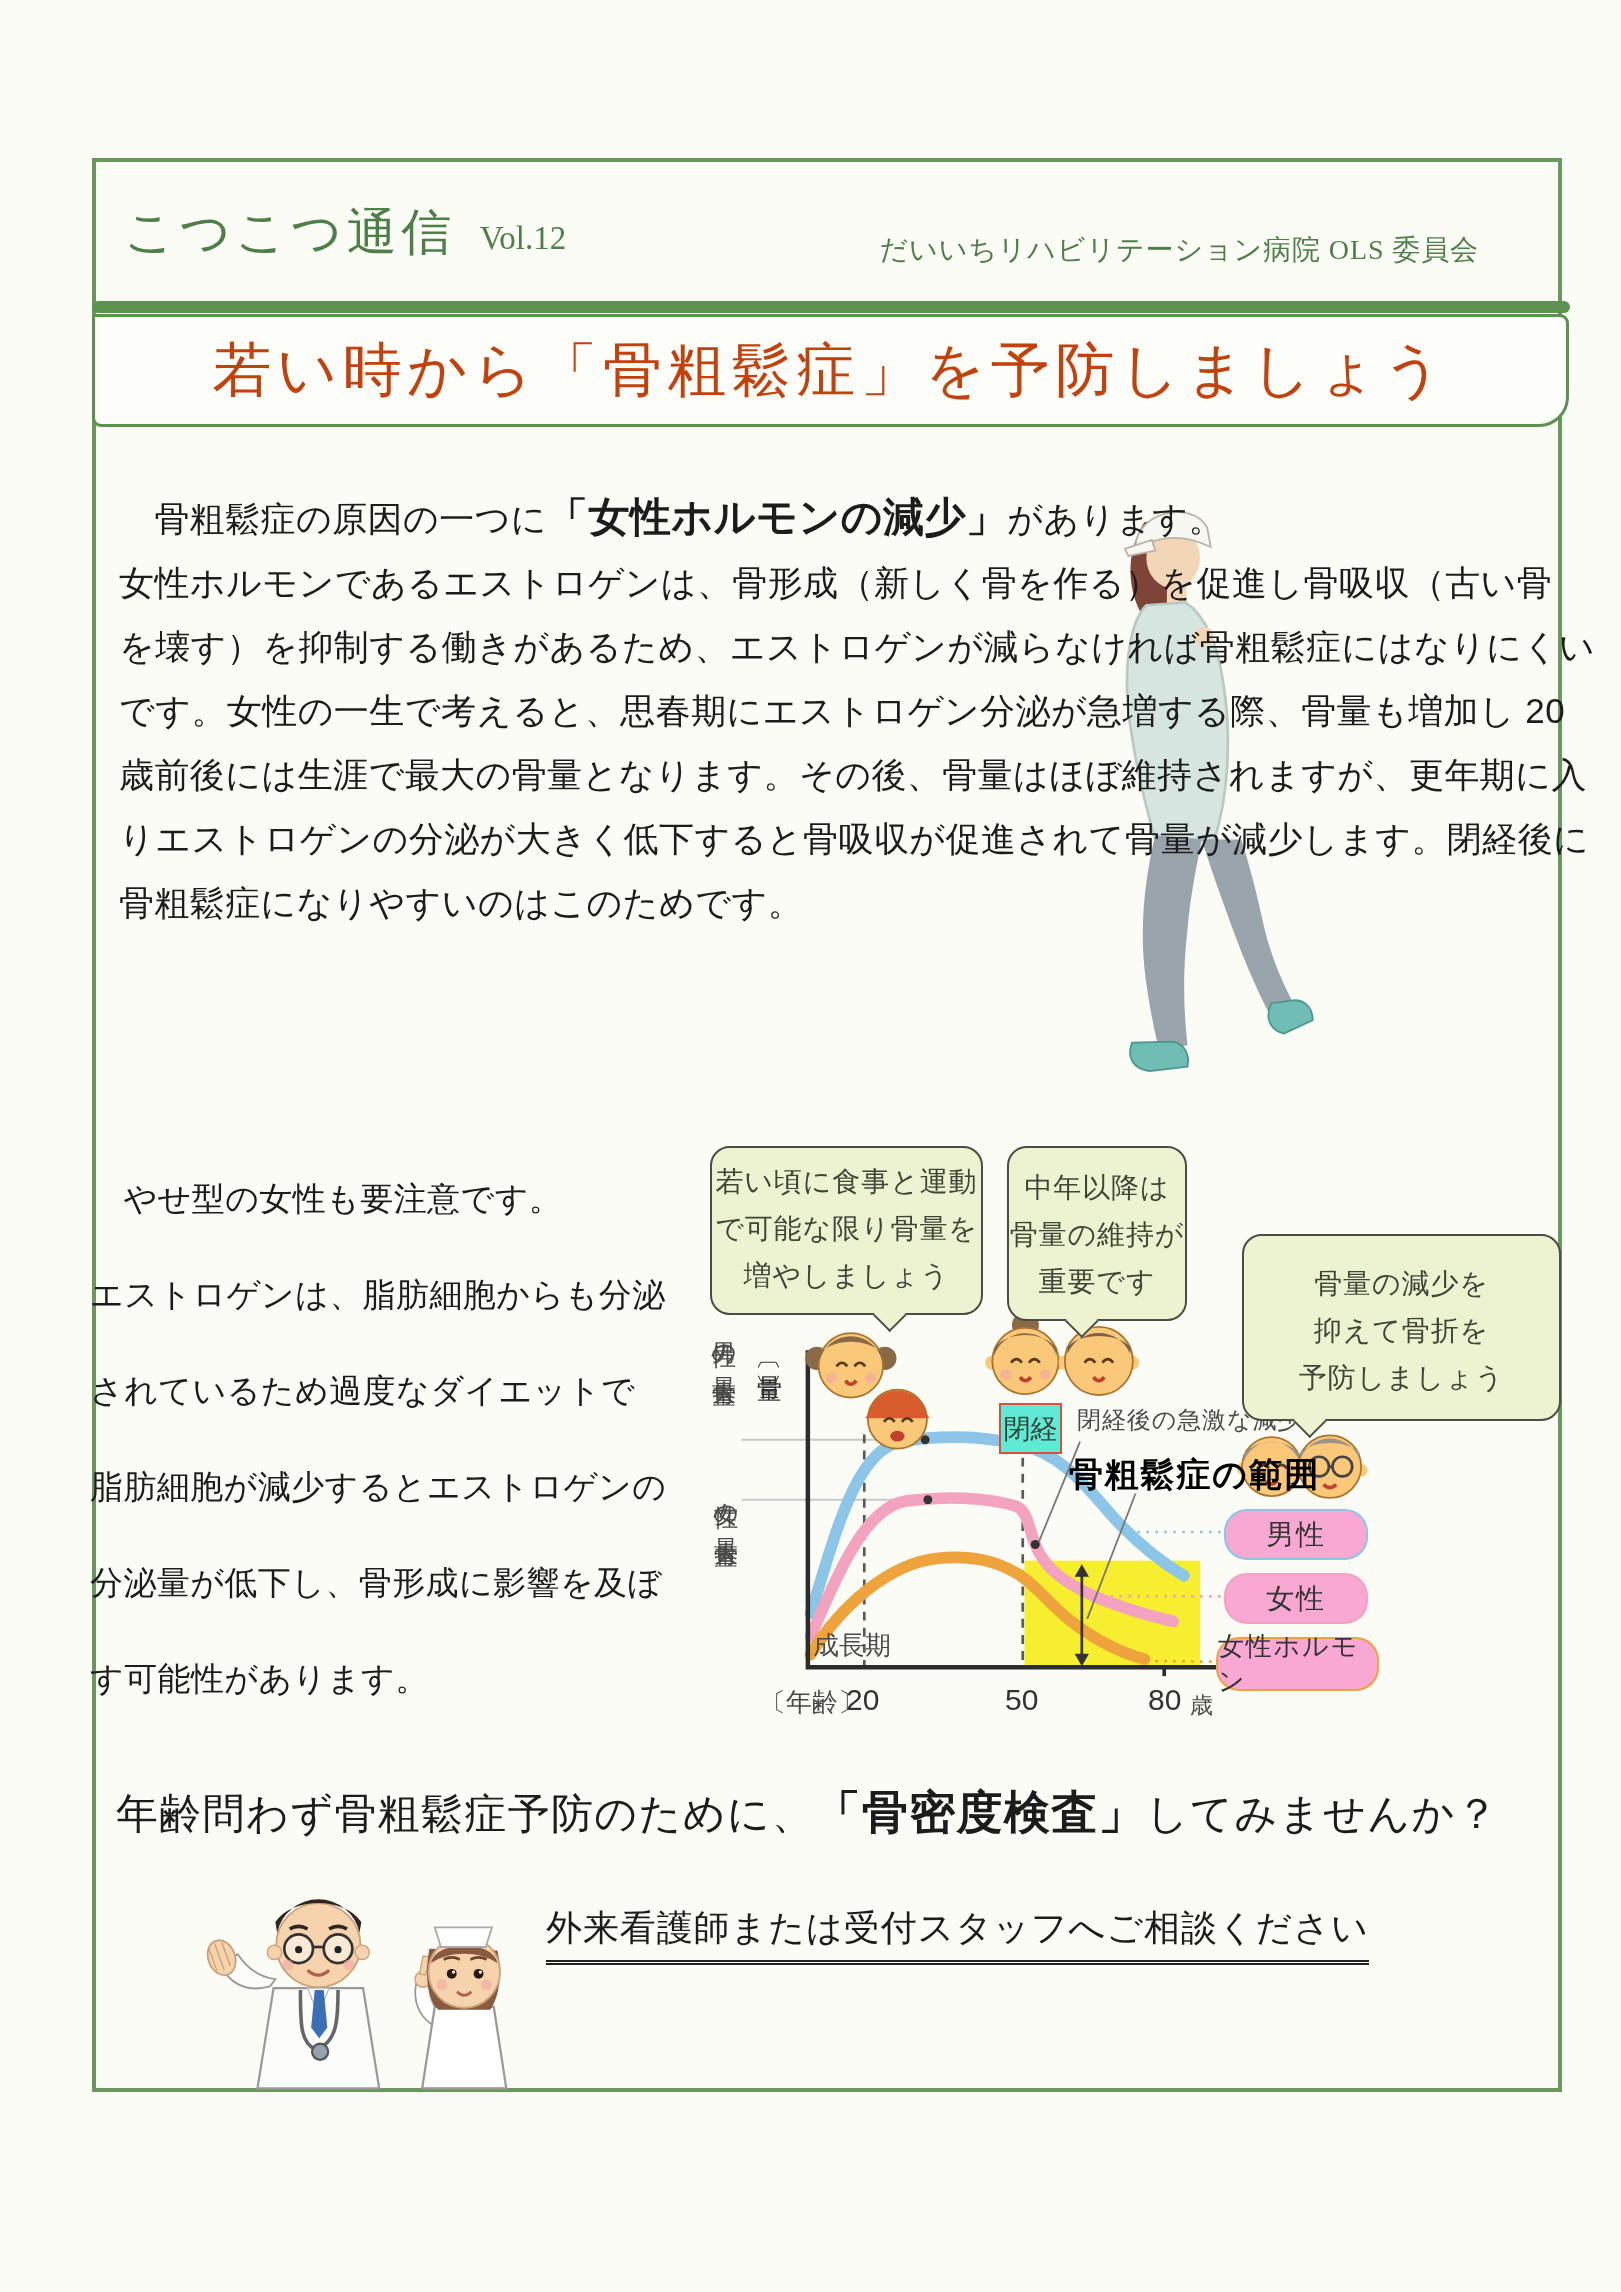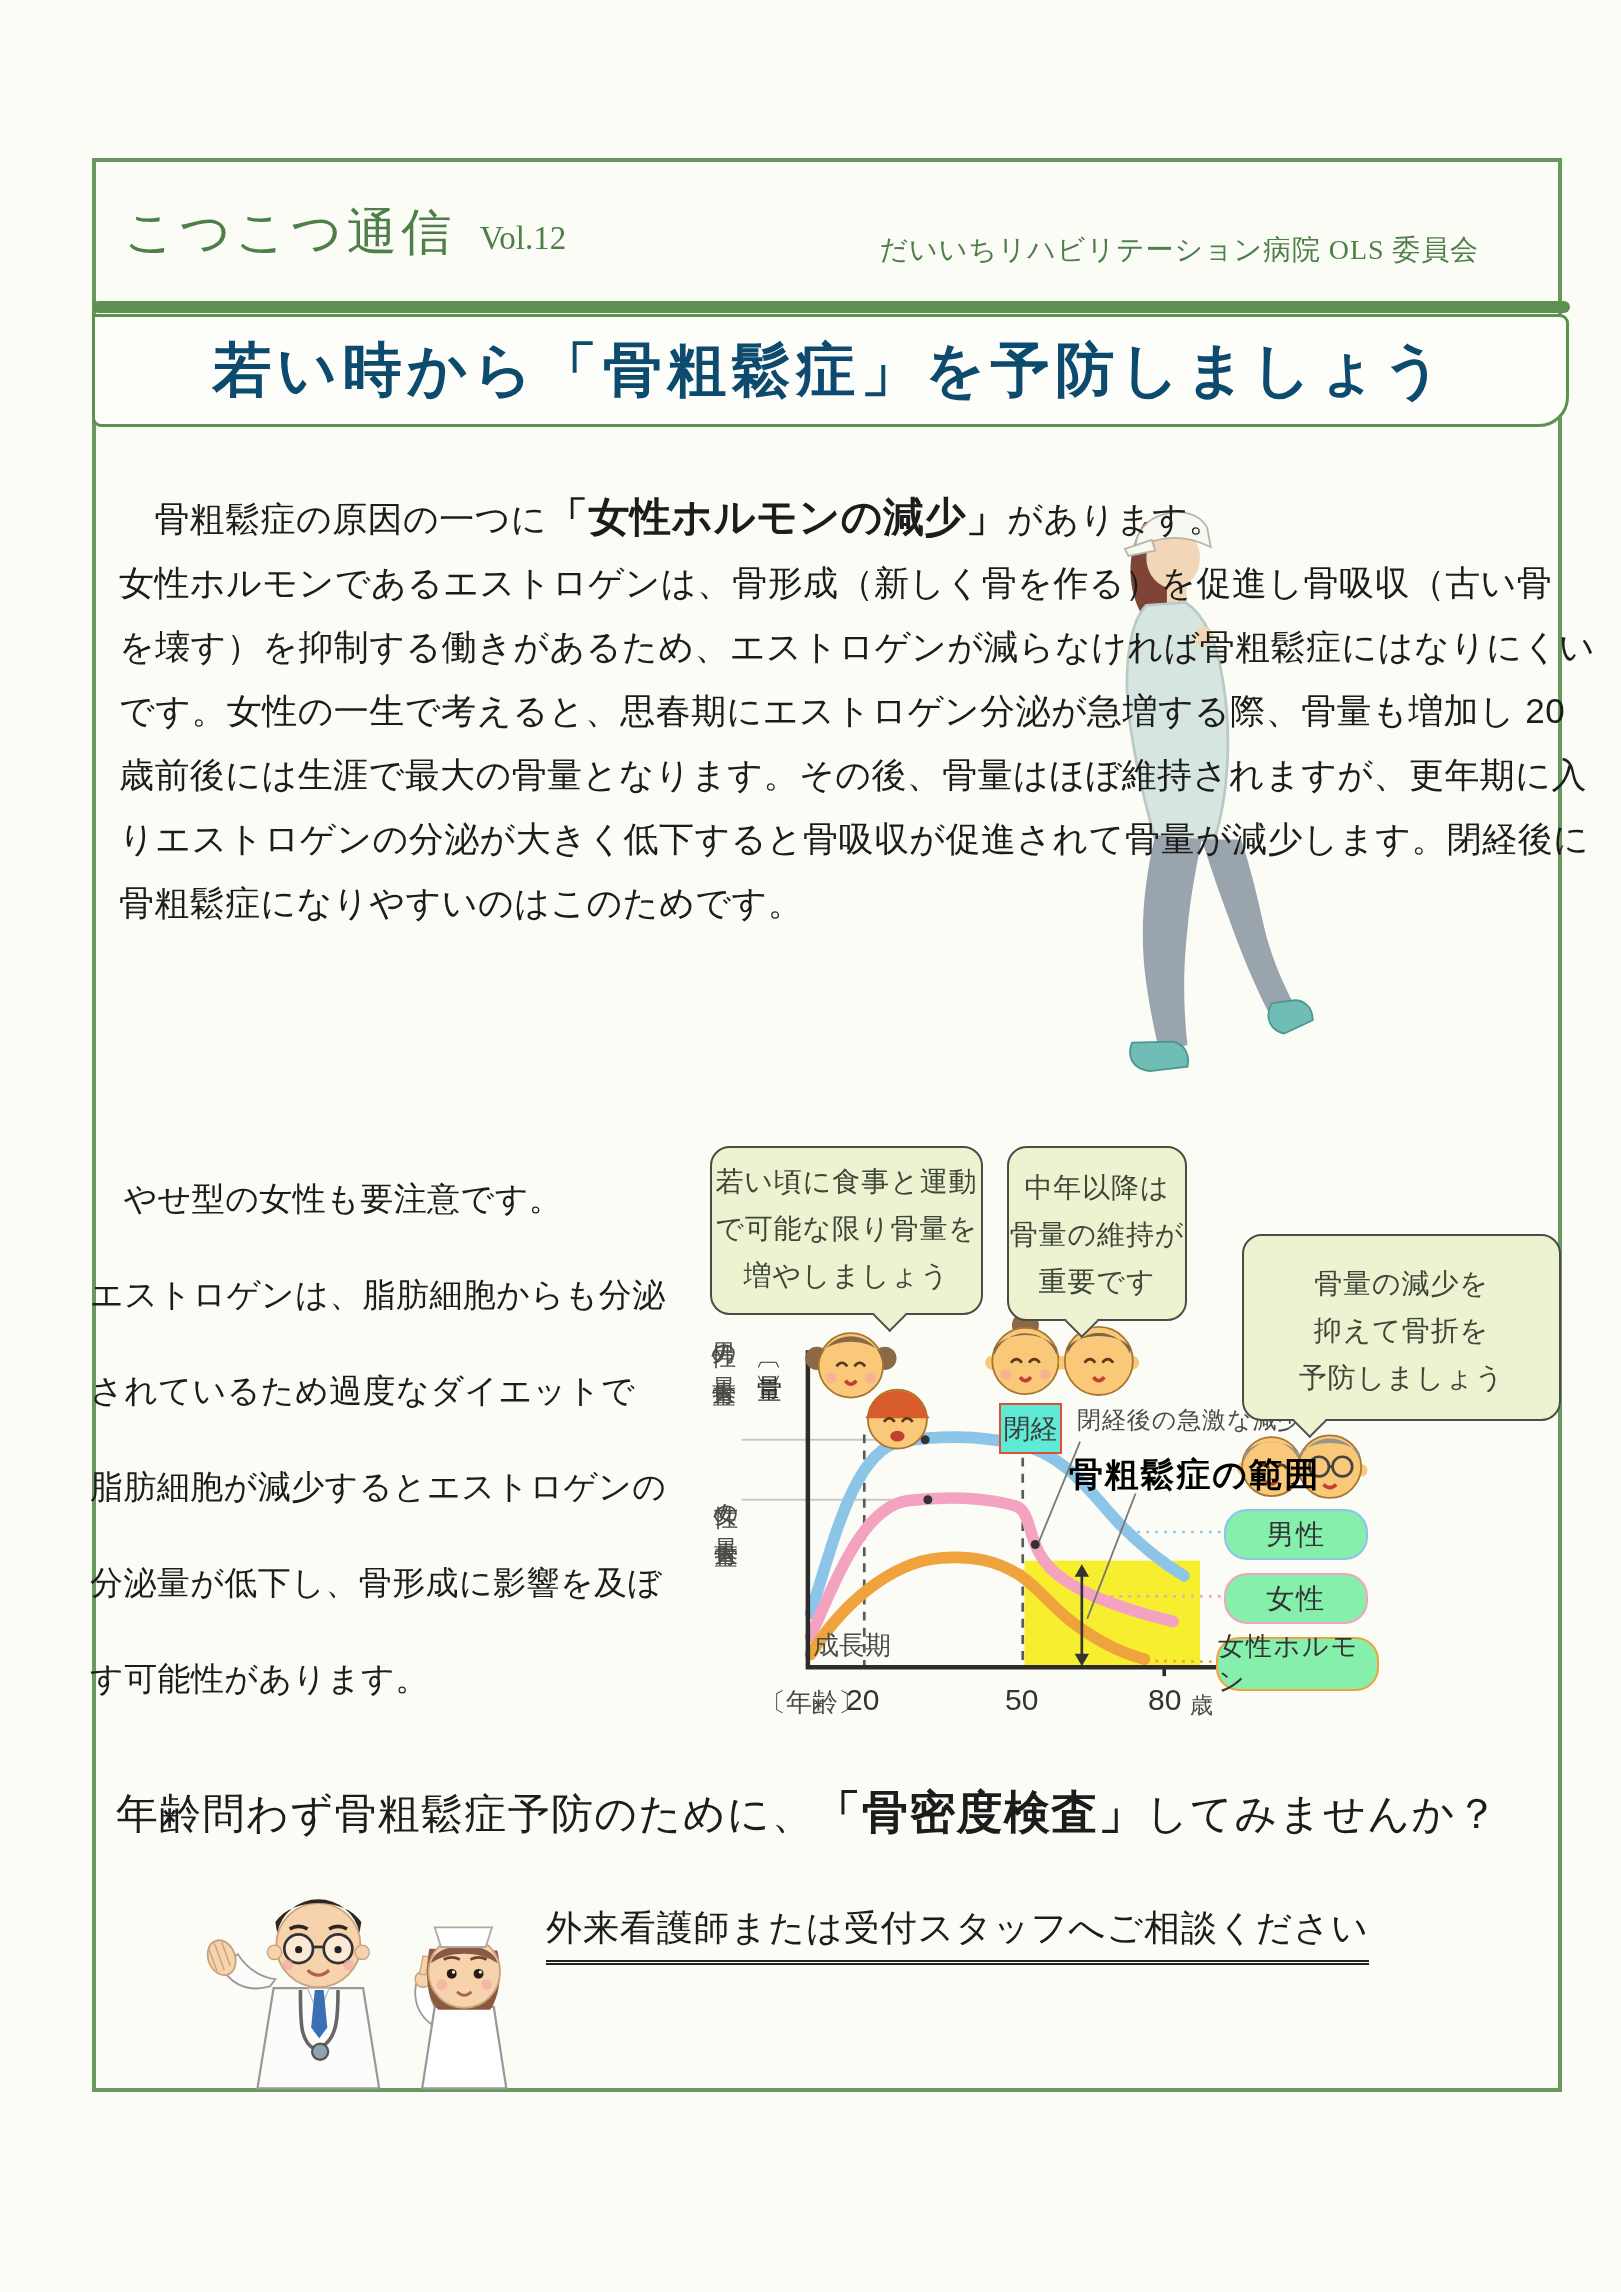--- a/index.html
+++ b/index.html
@@ -13,21 +13,21 @@
   
   .masthead{left:124px;top:199px;display:flex;align-items:baseline;gap:24px;
     font-family:"Liberation Serif",serif;color:#4f7f49;}
   .masthead .nl-title{font-size:50px;letter-spacing:4.5px;}
   .masthead .nl-vol{font-size:33px;}
   .org{right:142px;top:231px;font-family:"Liberation Serif",serif;font-size:28px;color:#4f7f49;letter-spacing:0.9px;}
   
   .title-bar{left:92px;top:301px;width:1478px;height:11.6px;background:#5d9150;border-radius:6.3px;}
   .title-box{left:92px;top:314px;width:1471px;height:107px;border:3.6px solid #5d9150;
     border-radius:0 9px 30px 9px;background:#fdfdf9;display:flex;align-items:center;justify-content:center;}
-  .title-box .t{font-size:59px;font-weight:bold;letter-spacing:5.4px;color:#0c4a6e;white-space:nowrap;}
+  .title-box .t{font-size:59px;font-weight:normal;letter-spacing:5.4px;color:#c2410c;white-space:nowrap;}
   
   .intro{left:119px;top:485px;width:1442px;z-index:3;}
   .intro .ln{line-height:64px;font-size:35px;white-space:nowrap;letter-spacing:0.4px;}
   .intro .b{font-size:41px;font-weight:bold;}
   
   .leftcol{left:90px;top:1151px;width:573px;z-index:3;}
   .leftcol .ln{line-height:96px;font-size:33px;white-space:nowrap;letter-spacing:0.4px;}
   
   .walker{left:1039px;top:466px;width:322px;height:663px;z-index:1;}
   
@@ -35,21 +35,21 @@
   .chartwrap .layer{position:absolute;left:0;top:0;}
   .bubble{position:absolute;background:#edf3d0;border:2.7px solid #4c4c45;border-radius:19.7px;
     text-align:center;color:#3e4637;z-index:2;}
   .bubble .bl{font-size:28px;line-height:47px;letter-spacing:0.9px;white-space:nowrap;}
   .bubble .tail{position:absolute;width:21.5px;height:21.5px;background:#edf3d0;
     border-right:2.7px solid #4c4c45;border-bottom:2.7px solid #4c4c45;transform:rotate(45deg);bottom:-13.4px;}
   .vtext{writing-mode:vertical-rl;text-orientation:upright;letter-spacing:2.7px;}
   .axis-note{color:#4a4a46;}
   .menopause{left:560px;top:266px;width:59px;height:47px;border:2.7px solid #df4f38;background:#5eead4;
     display:flex;align-items:center;justify-content:center;font-size:27px;color:#3c3c38;z-index:2;}
-  .legend-box{position:absolute;left:785px;width:140px;height:47px;background:#86efac;border-radius:23px;
+  .legend-box{position:absolute;left:785px;width:140px;height:47px;background:#f9a8d4;border-radius:23px;
     display:flex;align-items:center;justify-content:center;font-size:28px;color:#333;z-index:2;letter-spacing:1.8px;font-family:Liberation Serif, serif;}
   
   .question{left:116px;top:1782px;font-size:42px;letter-spacing:1.3px;white-space:nowrap;z-index:3;}
   .question .b{font-size:46px;font-weight:bold;}
   .contact{left:546px;top:1904px;font-size:36px;letter-spacing:0.9px;border-bottom:5.4px double #222;
     padding-bottom:7.2px;white-space:nowrap;z-index:3;}
   .staff{left:166px;top:1870px;width:430px;height:222px;z-index:2;}
 </style>
 </head>
 <body>

